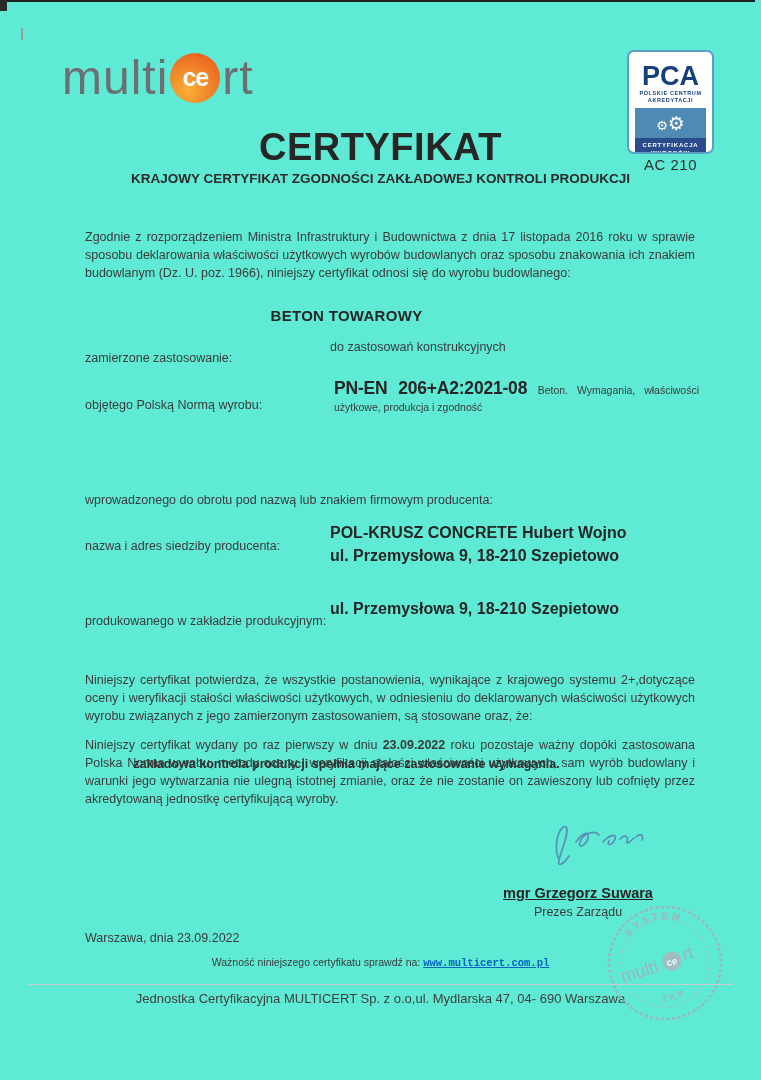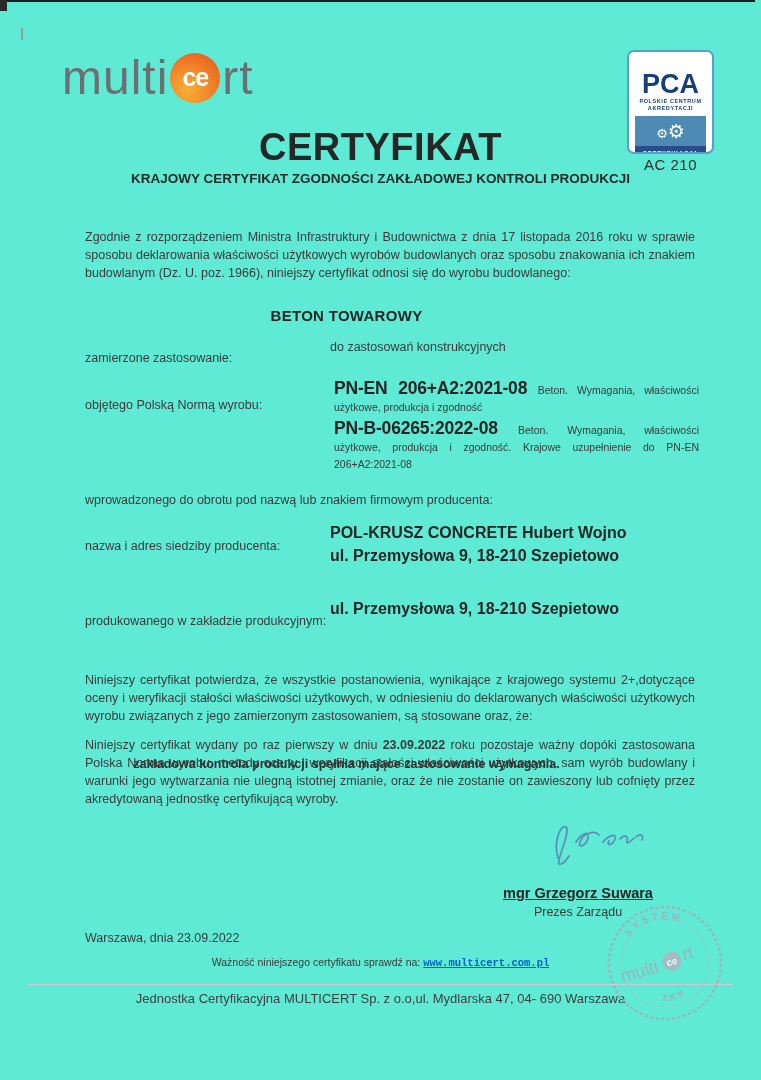--- a/index.html
+++ b/index.html
@@ -28,21 +28,21 @@
     margin: 0 2px;
   }
   .logo .ce-circle span { color: #ffffff; font-size: 25px; font-weight: 700; letter-spacing: -1px; }
 
   
   .pca-badge {
     position: absolute; top: 50px; left: 627px; width: 87px; height: 104px;
     background: #ffffff; border: 2px solid #5b9fc9; border-radius: 7px;
     display: flex; flex-direction: column; align-items: center; overflow: hidden;
   }
-  .pca-name { font-size: 27px; font-weight: 800; color: #16407c; line-height: 28px; margin-top: 18px; letter-spacing: 0px; }
+  .pca-name { font-size: 27px; font-weight: 800; color: #16407c; line-height: 28px; margin-top: 10px; letter-spacing: 0px; }
   .pca-org { font-size: 5.5px; font-weight: 700; color: #16407c; letter-spacing: 0.6px; line-height: 7px; text-align: center; }
   .pca-box { width: 71px; margin-top: 4px; background: #4d8bb5; display: flex; flex-direction: column; align-items: center; }
   .pca-gears { color: #ffffff; font-family: "DejaVu Sans", sans-serif; line-height: 30px; height: 30px; }
   .pca-gears .g1 { font-size: 19px; }
   .pca-gears .g2 { font-size: 13px; }
   .pca-band { width: 100%; background: #2a4b8c; padding: 3px 0 4px 0; text-align: center; }
   .pca-band div { color: #ffffff; font-size: 6px; font-weight: 700; letter-spacing: 0.8px; line-height: 8px; }
   .pca-ac { position: absolute; top: 156px; left: 627px; width: 87px; text-align: center; font-size: 15px; color: #2e2e2e; letter-spacing: 0.5px; }
 
   
@@ -123,24 +123,20 @@
 
   <div class="field-label" style="top:340px">zamierzone zastosowanie:</div>
   <div class="field-value" style="top:340px">do zastosowań konstrukcyjnych</div>
 
   <div class="field-label" style="top:387px">objętego Polską Normą wyrobu:</div>
   <div class="standards">
     <div class="standard">
       <span class="code">PN-EN 206+A2:2021-08</span>
       <span class="desc">Beton. Wymagania, właściwości użytkowe, produkcja i zgodność</span>
     </div>
-    <div class="standard">
-      <span class="code">PN-B-06265:2022-08</span>
-      <span class="desc">Beton. Wymagania, właściwości użytkowe, produkcja i zgodność. Krajowe uzupełnienie do PN-EN 206+A2:2021-08</span>
-    </div>
   </div>
 
   <div class="field-label" style="top:482px">wprowadzonego do obrotu pod nazwą lub znakiem firmowym producenta:</div>
 
   <div class="field-label" style="top:528px">nazwa i adres siedziby producenta:</div>
   <div class="producer-value">
     <div>POL-KRUSZ CONCRETE Hubert Wojno</div>
     <div>ul. Przemysłowa 9, 18-210 Szepietowo</div>
   </div>
 

